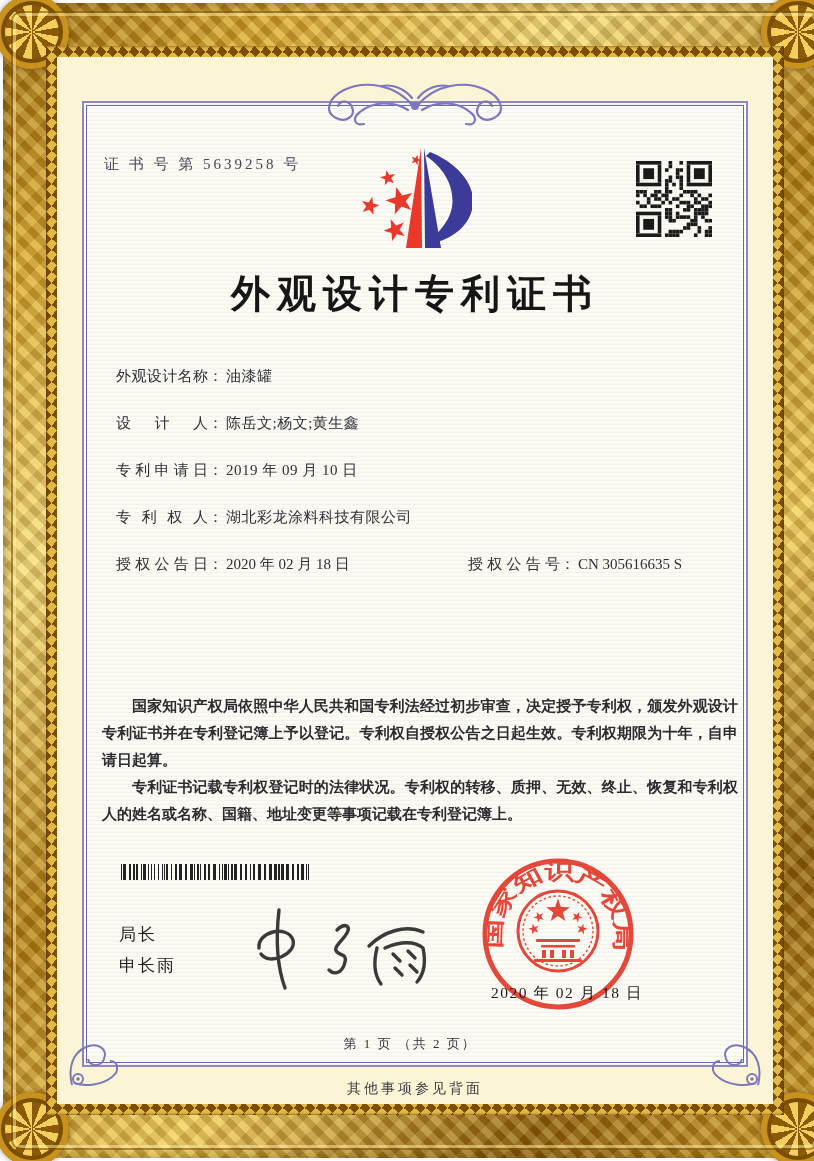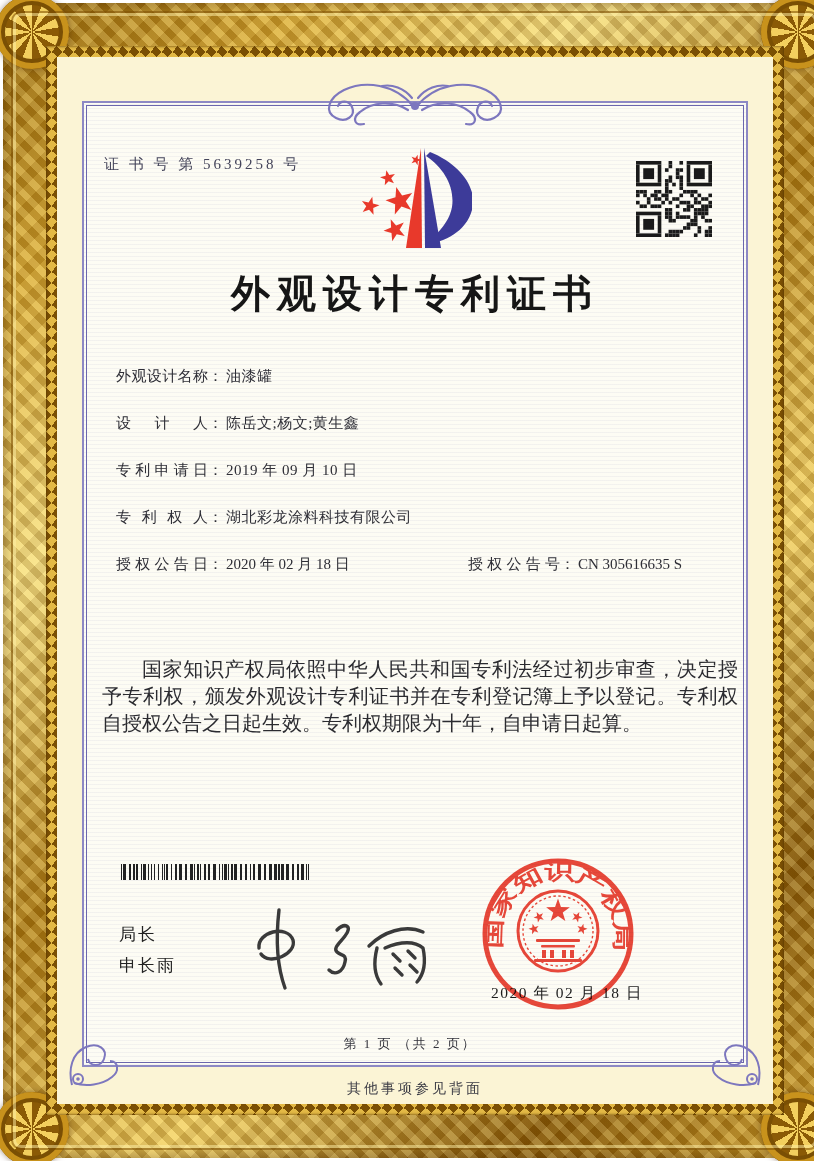--- a/index.html
+++ b/index.html
@@ -53,22 +53,22 @@
 
   .fields{position:absolute;left:116px;top:364px;width:620px;font-size:15px;color:#2e2e36;}
   .frow{margin-bottom:22px;line-height:25px;}
   .flabel{display:inline-block;width:92px;text-align:justify;text-align-last:justify;vertical-align:top;}
   .fcolon{display:inline-block;width:18px;vertical-align:top;}
   .fvalue{display:inline-block;max-width:470px;vertical-align:top;letter-spacing:.5px;}
   .grant-row{display:flex;}
   .grant-row .pair{white-space:nowrap;}
   .grant-row .pair.first{width:352px;}
 
-  .paragraphs{position:absolute;left:102px;right:92px;top:656px;
-    font-size:20px;line-height:27px;color:#2b2b30;text-align:justify;}
+  .paragraphs{position:absolute;left:102px;right:92px;top:693px;
+    font-size:15px;line-height:27px;color:#2b2b30;text-align:justify;font-weight:bold;}
   .paragraphs p{margin:0;text-indent:2em;}
 
   .barcode{position:absolute;left:121px;top:864px;}
 
   .signer{position:absolute;left:119px;top:919px;font-size:17px;color:#222;line-height:31px;letter-spacing:2px;}
   .signature{position:absolute;left:235px;top:896px;}
 
   .seal{position:absolute;left:479px;top:855px;mix-blend-mode:multiply;opacity:.92;}
   .seal-date{position:absolute;left:491px;top:983px;font-size:15.5px;color:#1d1d1d;letter-spacing:1.5px;}
 
@@ -301,20 +301,21 @@
         <span class="flabel">授权公告日</span><span class="fcolon">：</span><span>2020 年 02 月 18 日</span>
       </span>
       <span class="pair">
         <span class="flabel">授权公告号</span><span class="fcolon">：</span><span>CN 305616635 S</span>
       </span>
     </div>
   </div>
 
   <div class="paragraphs">
     <p>国家知识产权局依照中华人民共和国专利法经过初步审查，决定授予专利权，颁发外观设计专利证书并在专利登记簿上予以登记。专利权自授权公告之日起生效。专利权期限为十年，自申请日起算。</p>
+    <p>专利证书记载专利权登记时的法律状况。专利权的转移、质押、无效、终止、恢复和专利权人的姓名或名称、国籍、地址变更等事项记载在专利登记簿上。</p>
   </div>
 
   <svg class="barcode" id="barcode" width="190" height="16" viewBox="0 0 190 16">
       <rect x="0" y="0" width="1" height="16" fill="#222"></rect>
       <rect x="2" y="0" width="3" height="16" fill="#222"></rect>
       <rect x="8" y="0" width="2" height="16" fill="#222"></rect>
       <rect x="12" y="0" width="2" height="16" fill="#222"></rect>
       <rect x="15" y="0" width="2" height="16" fill="#222"></rect>
       <rect x="20" y="0" width="1" height="16" fill="#222"></rect>
       <rect x="22" y="0" width="3" height="16" fill="#222"></rect>

